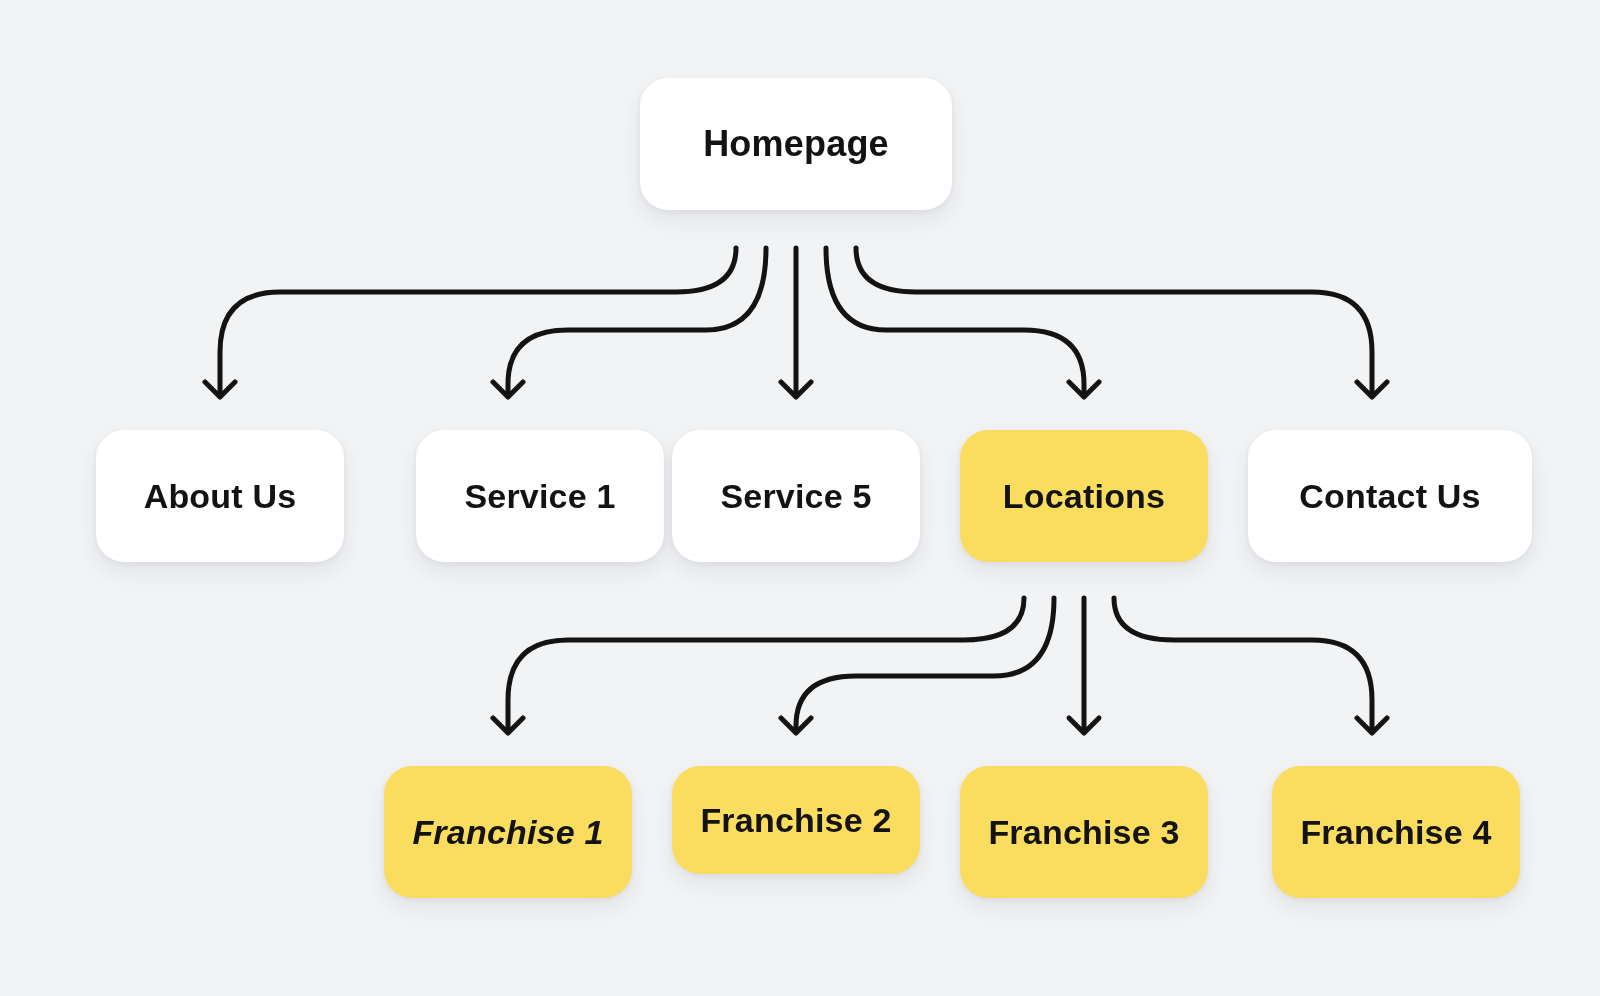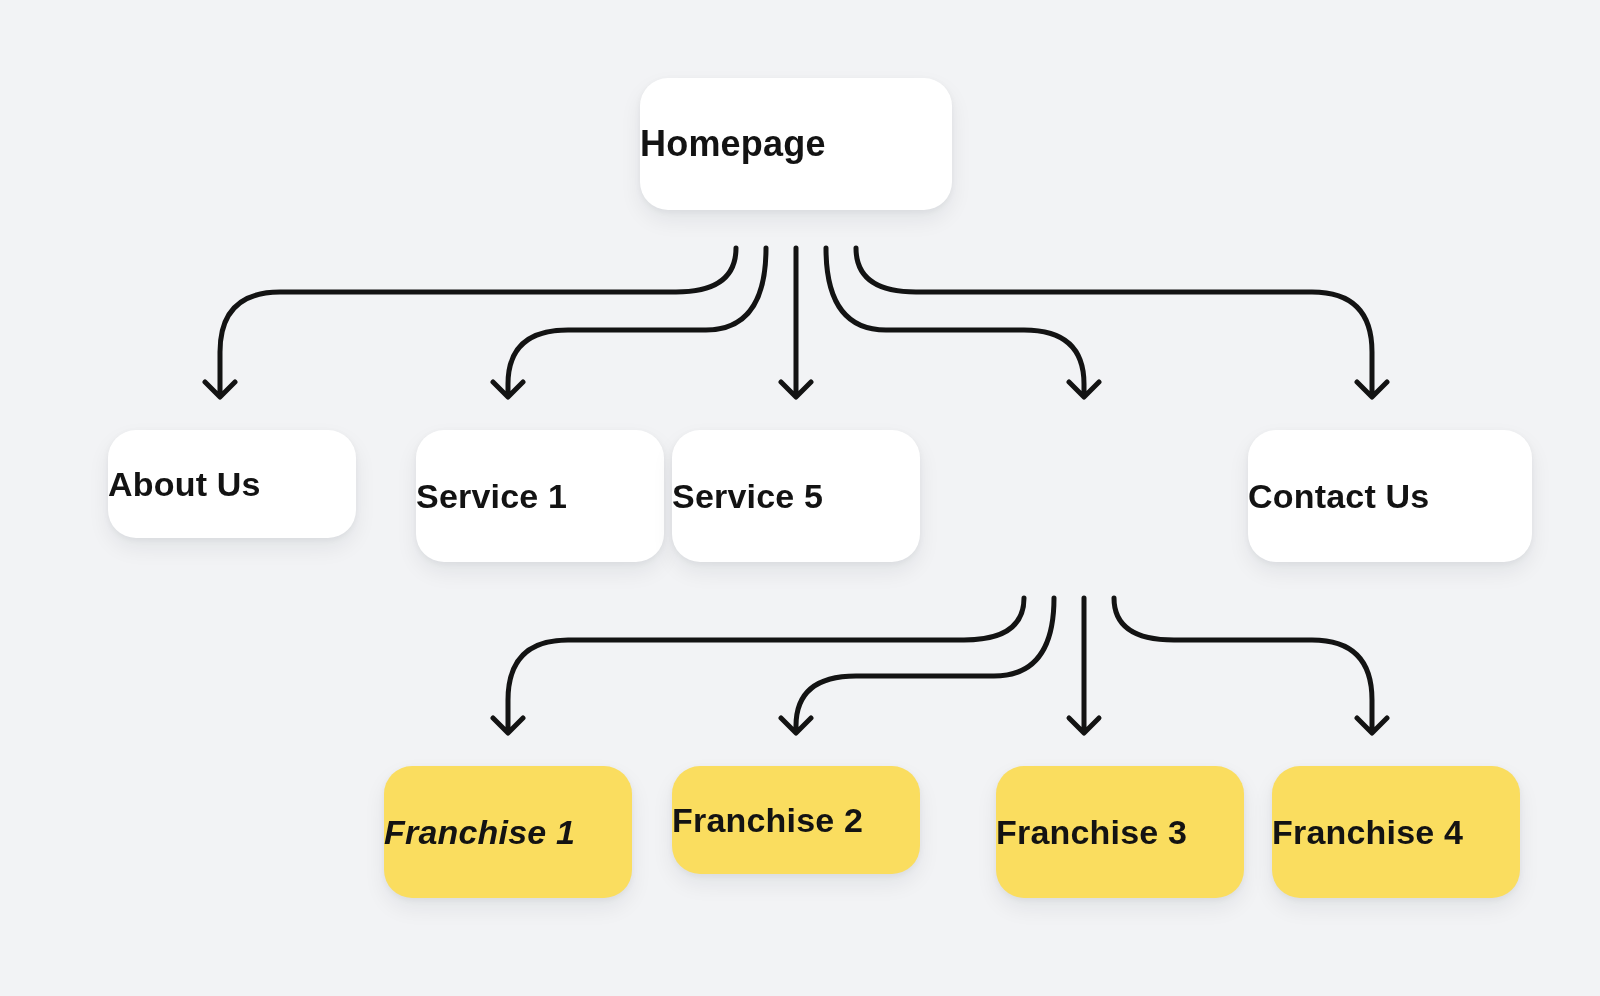--- a/index.html
+++ b/index.html
@@ -26,21 +26,21 @@
     fill: none;
     stroke: #131313;
     stroke-width: 5;
     stroke-linecap: round;
     stroke-linejoin: round;
   }
   .node {
     position: absolute;
     display: flex;
     align-items: center;
-    justify-content: flex-start;
+    justify-content: center;
     background: #FFFFFF;
     border-radius: 28px;
     box-shadow: 0 10px 22px rgba(20, 24, 40, 0.07), 0 2px 6px rgba(20, 24, 40, 0.05);
     color: #131313;
     font-size: 34px;
     font-weight: 700;
     letter-spacing: 0.2px;
     white-space: nowrap;
   }
   .node.highlight {
@@ -63,39 +63,42 @@
     <path d="M1024 598 Q1024 640 964 640 H568 Q508 640 508 700 V731 M493 718 L508 733 L523 718"></path>
     <path d="M1054 598 Q1054 676 994 676 H856 Q796 676 796 726 V731 M781 718 L796 733 L811 718"></path>
     <path d="M1084 598 V731 M1069 718 L1084 733 L1099 718"></path>
     <path d="M1114 598 Q1114 640 1174 640 H1312 Q1372 640 1372 700 V731 M1357 718 L1372 733 L1387 718"></path>
   </svg>
 
   <div class="node" style="left:640px; top:78px; width:312px; height:132px; font-size:36px;">
     <span>Homepage</span>
   </div>
 
-  <div class="node" style="left:108px; top:430px; width:248px; height:108px;">
+  <div class="node" style="left:96px; top:430px; width:248px; height:132px;">
     <span>About Us</span>
   </div>
   <div class="node" style="left:384px; top:430px; width:248px; height:132px;margin-left:32px;">
     <span>Service 1</span>
   </div>
   <div class="node" style="left:672px; top:430px; width:248px; height:132px;">
     <span>Service 5</span>
+  </div>
+  <div class="node highlight" style="left:960px; top:430px; width:248px; height:132px;">
+    <span>Locations</span>
   </div>
   <div class="node" style="left:1248px; top:430px; width:284px; height:132px;">
     <span>Contact Us</span>
   </div>
 
   <div class="node highlight" style="left:384px; top:766px; width:248px; height:132px;font-style:italic;">
     <span>Franchise 1</span>
   </div>
   <div class="node highlight" style="left:672px; top:766px; width:248px; height:108px;">
     <span>Franchise 2</span>
   </div>
-  <div class="node highlight" style="left:960px; top:766px; width:248px; height:132px;margin-left:36px;">
+  <div class="node highlight" style="left:960px; top:766px; width:248px; height:132px;">
     <span>Franchise 3</span>
   </div>
   <div class="node highlight" style="left:1248px; top:766px; width:248px; height:132px;margin-left:24px;">
     <span>Franchise 4</span>
   </div>
 
 </div>
 
 </body></html>

